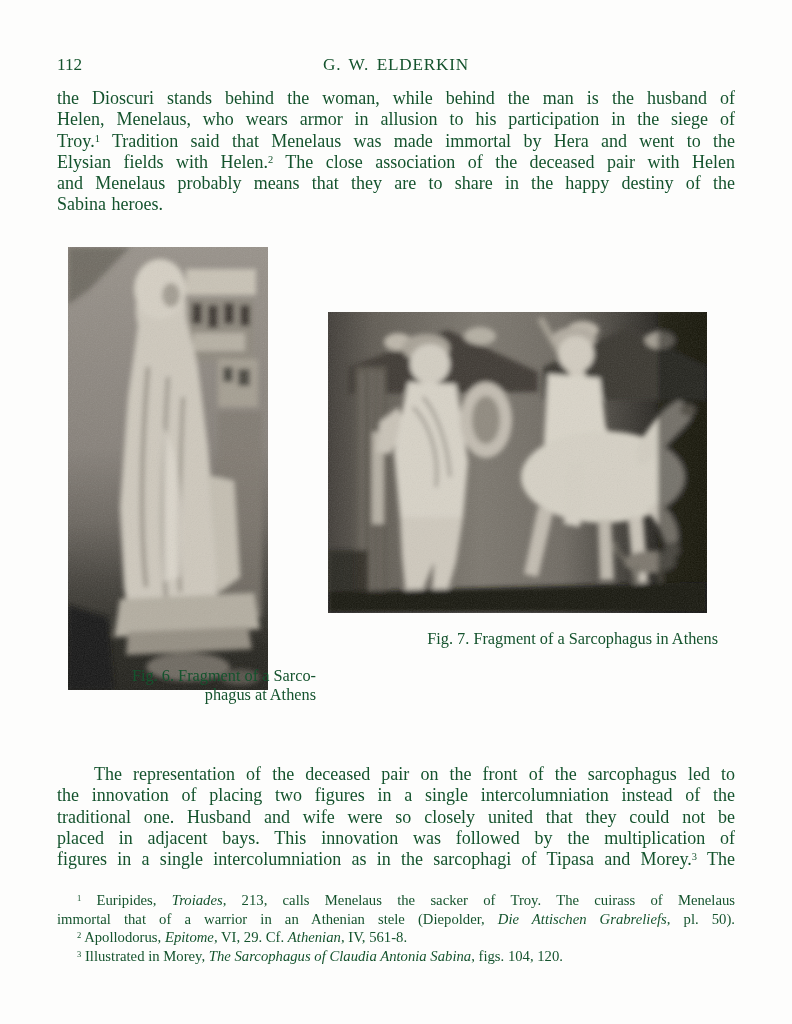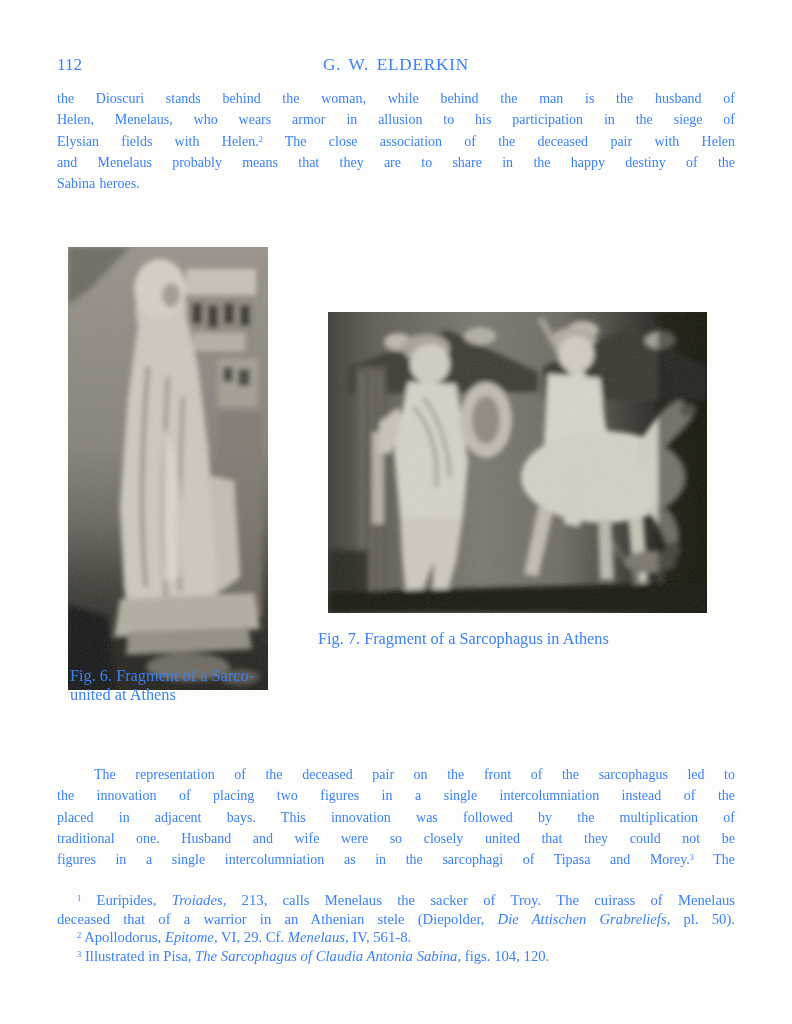--- a/index.html
+++ b/index.html
@@ -1,61 +1,62 @@
 <!DOCTYPE html>
 <html><head>
 <meta charset="utf-8">
 <style>
   html,body { margin:0; padding:0; background:#ffffff; }
   .page {
     position:relative; width:792px; height:1024px;
-    background:#fdfdfc; color:#3b82f6;
+    background:#fdfdfc; color:#14532d;
     font-family:"Liberation Serif","DejaVu Serif",serif;
     overflow:hidden;
   }
   .header { position:absolute; top:55px; left:57px; width:678px; height:22px; font-size:17.2px; }
   .page-number { position:absolute; left:0; top:0; }
   .running-head { text-align:center; letter-spacing:0.8px; word-spacing:2.5px; }
 
-  .body-text { font-size:14px; line-height:21.3px; word-spacing:1px; }
+  .body-text { font-size:18px; line-height:21.3px; word-spacing:1px; }
   .line { text-align:justify; }
   .line.fill { text-align-last:justify; }
   sup { font-size:0.58em; line-height:0; vertical-align:0.5em; }
   i { font-style:italic; }
 
   #p1 { position:absolute; top:88px; left:57px; width:678px; }
   #p2 { position:absolute; top:764px; left:57px; width:678px; }
   #p2 .line:first-child { text-indent:37px; }
 
   figure { margin:0; }
   .fig { position:absolute; }
   #fig6 { left:68px; top:247px; width:200px; height:443px; }
   #fig7 { left:328px; top:312px; width:379px; height:301px; }
   .fig svg { display:block; width:100%; height:100%; }
 
-  .caption { font-size:16.3px; line-height:19px; text-align:left; }
+  .caption { font-size:16.3px; line-height:19px; text-align:right; }
   #fig6-caption { position:absolute; left:70px; top:666px; width:246px; }
   #fig7-caption { position:absolute; left:318px; top:629px; width:400px; }
 
   .footnotes { position:absolute; top:891px; left:57px; width:678px; font-size:14.7px; line-height:18.5px; }
   .footnote .line:first-child { text-indent:20px; }
 </style>
 </head>
 <body>
 
 <div class="page">
 
   <div class="header">
     <span class="page-number">112</span>
     <div class="running-head">G. W. ELDERKIN</div>
   </div>
 
   <div id="p1" class="body-text">
       <div class="line fill"><span>the Dioscuri stands behind the woman, while behind the man is the husband of</span></div>
       <div class="line fill"><span>Helen, Menelaus, who wears armor in allusion to his participation in the siege of</span></div>
+      <div class="line fill"><span>Troy.</span><sup>1</sup><span> Tradition said that Menelaus was made immortal by Hera and went to the</span></div>
       <div class="line fill"><span>Elysian fields with Helen.</span><sup>2</sup><span> The close association of the deceased pair with Helen</span></div>
       <div class="line fill"><span>and Menelaus probably means that they are to share in the happy destiny of the</span></div>
       <div class="line"><span>Sabina heroes.</span></div>
     </div>
 
   <figure id="fig6" class="fig">
     <svg viewBox="0 0 200 443" preserveAspectRatio="none">
       <defs>
         <linearGradient id="g6bg" x1="0" y1="0" x2="0" y2="1">
           <stop offset="0" stop-color="#98928a"></stop>
@@ -167,37 +168,37 @@
         <path d="M0,280 L379,270 L379,301 L0,301 Z" fill="#14130e"></path>
       </g>
       <rect width="379" height="301" filter="url(#grain7)" opacity="0.16"></rect>
     </svg>
   </figure>
 
   <div id="fig7-caption" class="caption">Fig. 7. Fragment of a Sarcophagus in Athens</div>
 
   <div id="fig6-caption" class="caption">
     <div>Fig. 6. Fragment of a Sarco-</div>
-    <div>united at Athens</div>
+    <div>phagus at Athens</div>
   </div>
 
   <div id="p2" class="body-text">
       <div class="line fill"><span>The representation of the deceased pair on the front of the sarcophagus led to</span></div>
       <div class="line fill"><span>the innovation of placing two figures in a single intercolumniation instead of the</span></div>
+      <div class="line fill"><span>traditional one. Husband and wife were so closely united that they could not be</span></div>
       <div class="line fill"><span>placed in adjacent bays. This innovation was followed by the multiplication of</span></div>
-      <div class="line fill"><span>traditional one. Husband and wife were so closely united that they could not be</span></div>
       <div class="line fill"><span>figures in a single intercolumniation as in the sarcophagi of Tipasa and Morey.</span><sup>3</sup><span> The</span></div>
     </div>
 
   <div class="footnotes">
     <div class="footnote">
         <div class="line fill"><sup>1</sup><span> Euripides, </span><i>Troiades</i><span>, 213, calls Menelaus the sacker of Troy. The cuirass of Menelaus</span></div>
-        <div class="line fill"><span>deceased that of a warrior in an Athenian stele (Diepolder, </span><i>Die Attischen Grabreliefs</i><span>, pl. 50).</span></div>
+        <div class="line fill"><span>immortal that of a warrior in an Athenian stele (Diepolder, </span><i>Die Attischen Grabreliefs</i><span>, pl. 50).</span></div>
       </div>
     <div class="footnote">
-        <div class="line"><sup>2</sup><span> Apollodorus, </span><i>Epitome</i><span>, VI, 29. Cf. </span><i>Menelaus</i><span>, IV, 561-8.</span></div>
+        <div class="line"><sup>2</sup><span> Apollodorus, </span><i>Epitome</i><span>, VI, 29. Cf. </span><i>Athenian</i><span>, IV, 561-8.</span></div>
       </div>
     <div class="footnote">
-        <div class="line"><sup>3</sup><span> Illustrated in Pisa, </span><i>The Sarcophagus of Claudia Antonia Sabina</i><span>, figs. 104, 120.</span></div>
+        <div class="line"><sup>3</sup><span> Illustrated in Morey, </span><i>The Sarcophagus of Claudia Antonia Sabina</i><span>, figs. 104, 120.</span></div>
       </div>
   </div>
 
 </div>
 
 </body></html>

